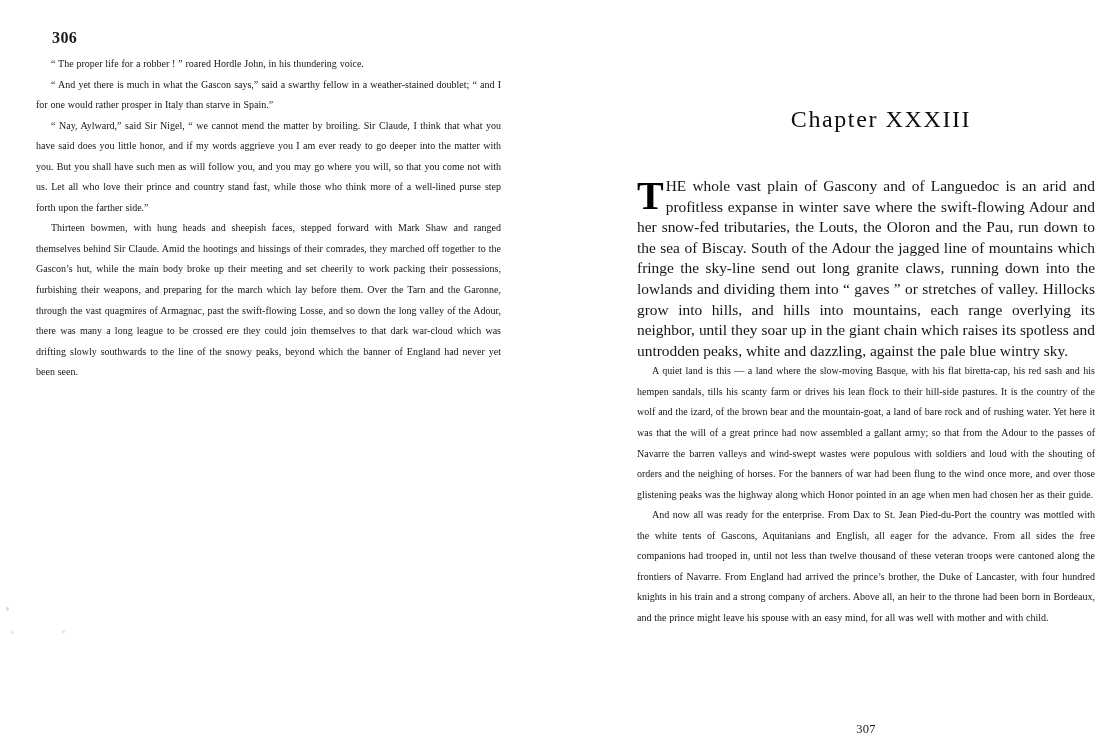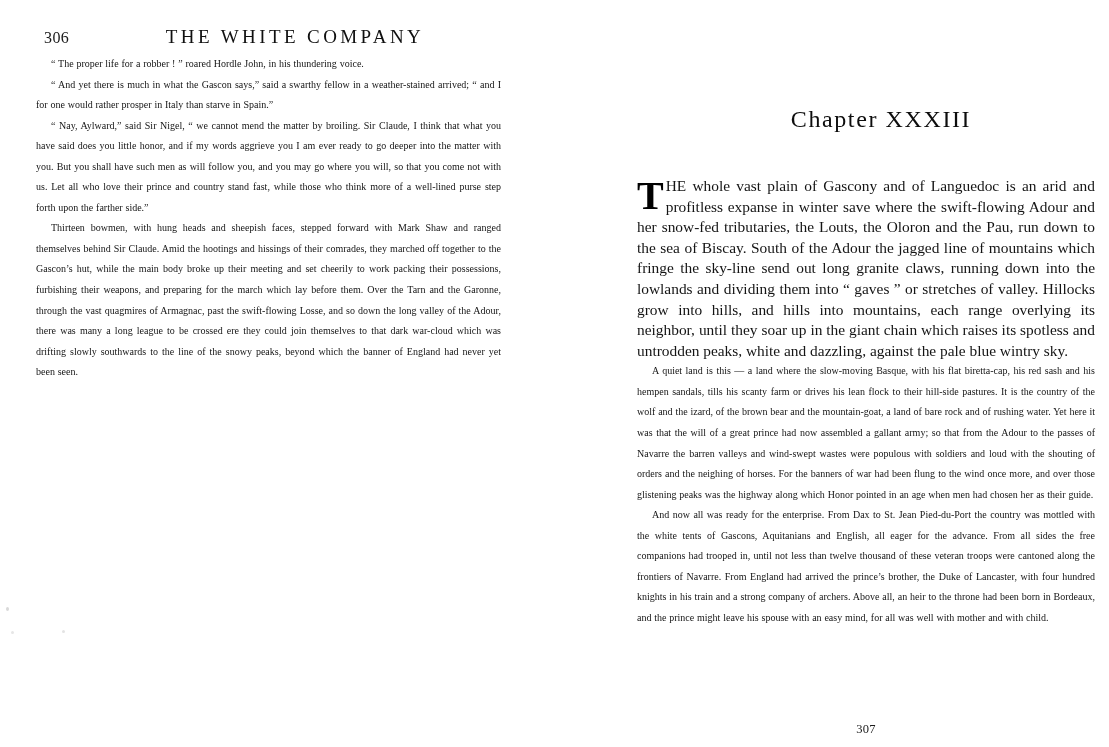--- a/index.html
+++ b/index.html
@@ -28,24 +28,25 @@
   .page-verso {
     position: absolute;
     left: 0;
     top: 0;
     width: 554px;
     height: 747px;
   }
 
   .running-head {
     position: absolute;
-    left: 44px;
+    left: 52px;
     top: 26px;
     width: 480px;
     height: 28px;
+    font-weight: bold;
   }
   .folio-top {
     position: absolute;
     left: 0;
     top: 3px;
     font-size: 16px;
     letter-spacing: 0.4px;
     color: #1a1a1a;
     font-feature-settings: "onum" 1;
   }
@@ -158,26 +159,25 @@
 </style>
 </head>
 <body>
 
 <div class="spread">
 
   <div class="page-verso">
 
     <div class="running-head">
       <div class="folio-top">306</div>
-      <div class="running-title">THE WHITE COMPANY</div>
     </div>
 
     <div class="verso-body">
       <p class="bodytext">“ The proper life for a robber ! ” roared Hordle John, in his thundering voice.</p>
-      <p class="bodytext">“ And yet there is much in what the Gascon says,” said a swarthy fellow in a weather-stained arrived; “ and I for one would rather prosper in Italy than starve in Spain.”</p>
+      <p class="bodytext">“ And yet there is much in what the Gascon says,” said a swarthy fellow in a weather-stained doublet; “ and I for one would rather prosper in Italy than starve in Spain.”</p>
       <p class="bodytext">“ Nay, Aylward,” said Sir Nigel, “ we cannot mend the matter by broiling.  Sir Claude, I think that what you have said does you little honor, and if my words aggrieve you I am ever ready to go deeper into the matter with you.  But you shall have such men as will follow you, and you may go where you will, so that you come not with us.  Let all who love their prince and country stand fast, while those who think more of a well-lined purse step forth upon the farther side.”</p>
       <p class="bodytext">Thirteen bowmen, with hung heads and sheepish faces, stepped forward with Mark Shaw and ranged themselves behind Sir Claude.  Amid the hootings and hissings of their comrades, they marched off together to the Gascon’s hut, while the main body broke up their meeting and set cheerily to work packing their possessions, furbishing their weapons, and preparing for the march which lay before them.  Over the Tarn and the Garonne, through the vast quagmires of Armagnac, past the swift-flowing Losse, and so down the long valley of the Adour, there was many a long league to be crossed ere they could join themselves to that dark war-cloud which was drifting slowly southwards to the line of the snowy peaks, beyond which the banner of England had never yet been seen.</p>
     </div>
 
     <div class="speck" style="left:6px;  top:607px; width:3px; height:4px;"></div>
     <div class="speck" style="left:11px; top:631px; width:3px; height:3px; background:#e6e6e6;"></div>
     <div class="speck" style="left:62px; top:630px; width:3px; height:3px; background:#e3e3e3;"></div>
   </div>
 
   <div class="page-recto">

